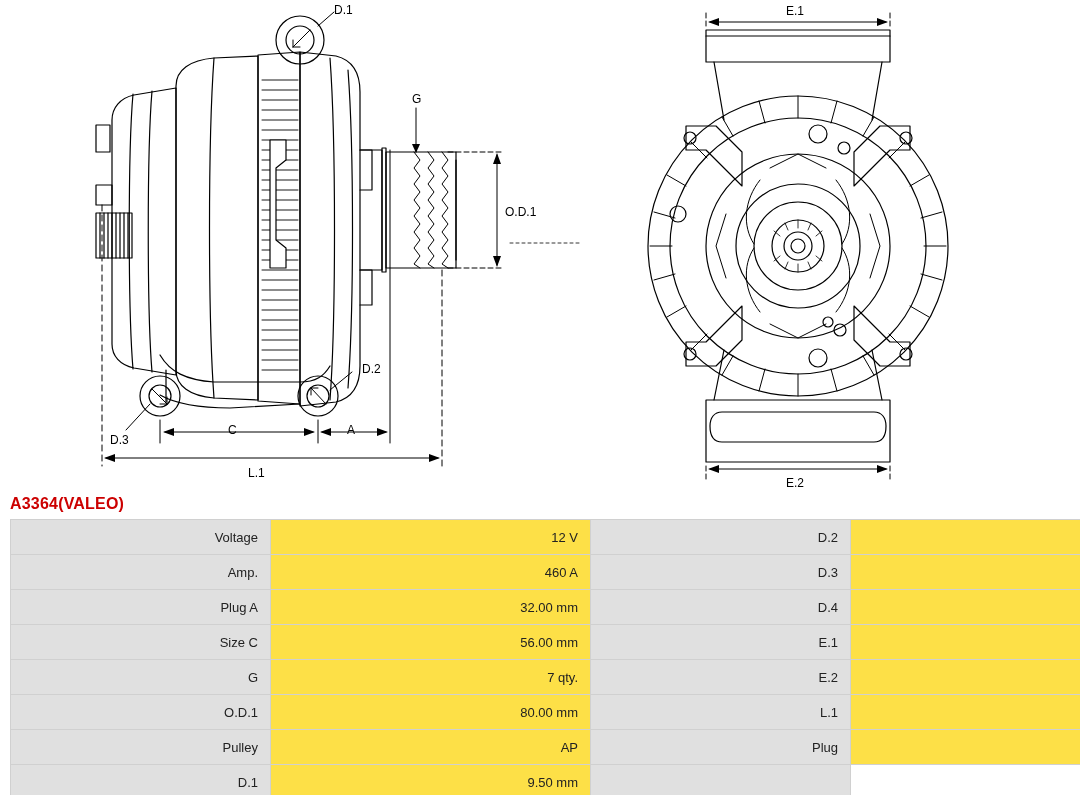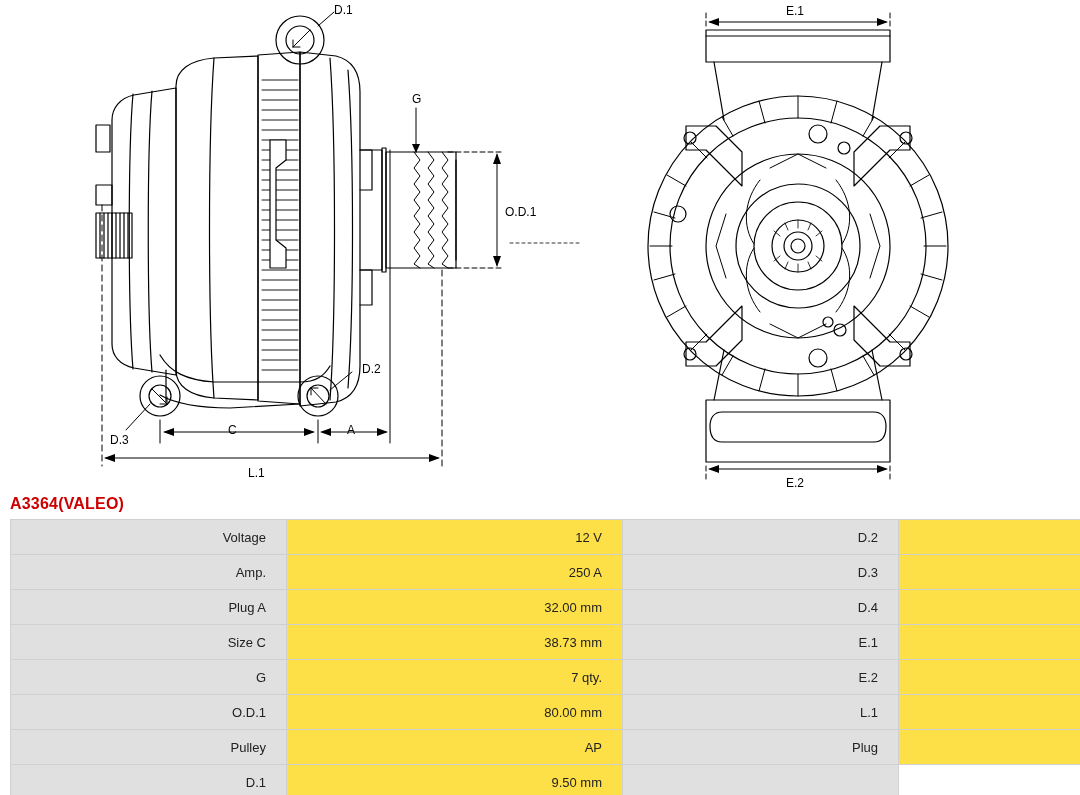--- a/index.html
+++ b/index.html
@@ -39,21 +39,21 @@
   table.specs {
     border-collapse: collapse;
     width: 1060px;
     margin-left: 10px;
     table-layout: fixed;
   }
   table.specs td {
     border: 1px solid #d0d0d0;
     height: 28px;
     font-size: 13px;
-    padding: 3px 20px;
+    padding: 3px 12px;
     vertical-align: middle;
   }
   td.label {
     background: #e0e0e0;
     text-align: right;
     width: 235px;
     color: #222;
   }
   td.value {
     background: #fde047;
@@ -264,33 +264,33 @@
   <table class="specs">
     <tbody>
       <tr>
         <td class="label">Voltage</td>
         <td class="value">12 V</td>
         <td class="label">D.2</td>
         <td class="value">9.50 mm</td>
       </tr>
       <tr>
         <td class="label">Amp.</td>
-        <td class="value">250 A</td>
+        <td class="value">460 A</td>
         <td class="label">D.3</td>
         <td class="value">9.50 mm</td>
       </tr>
       <tr>
         <td class="label">Plug A</td>
         <td class="value">32.00 mm</td>
         <td class="label">D.4</td>
         <td class="value">9.50 mm</td>
       </tr>
       <tr>
         <td class="label">Size C</td>
-        <td class="value">38.73 mm</td>
+        <td class="value">56.00 mm</td>
         <td class="label">E.1</td>
         <td class="value">70.00 mm</td>
       </tr>
       <tr>
         <td class="label">G</td>
         <td class="value">7 qty.</td>
         <td class="label">E.2</td>
         <td class="value">70.00 mm</td>
       </tr>
       <tr>

